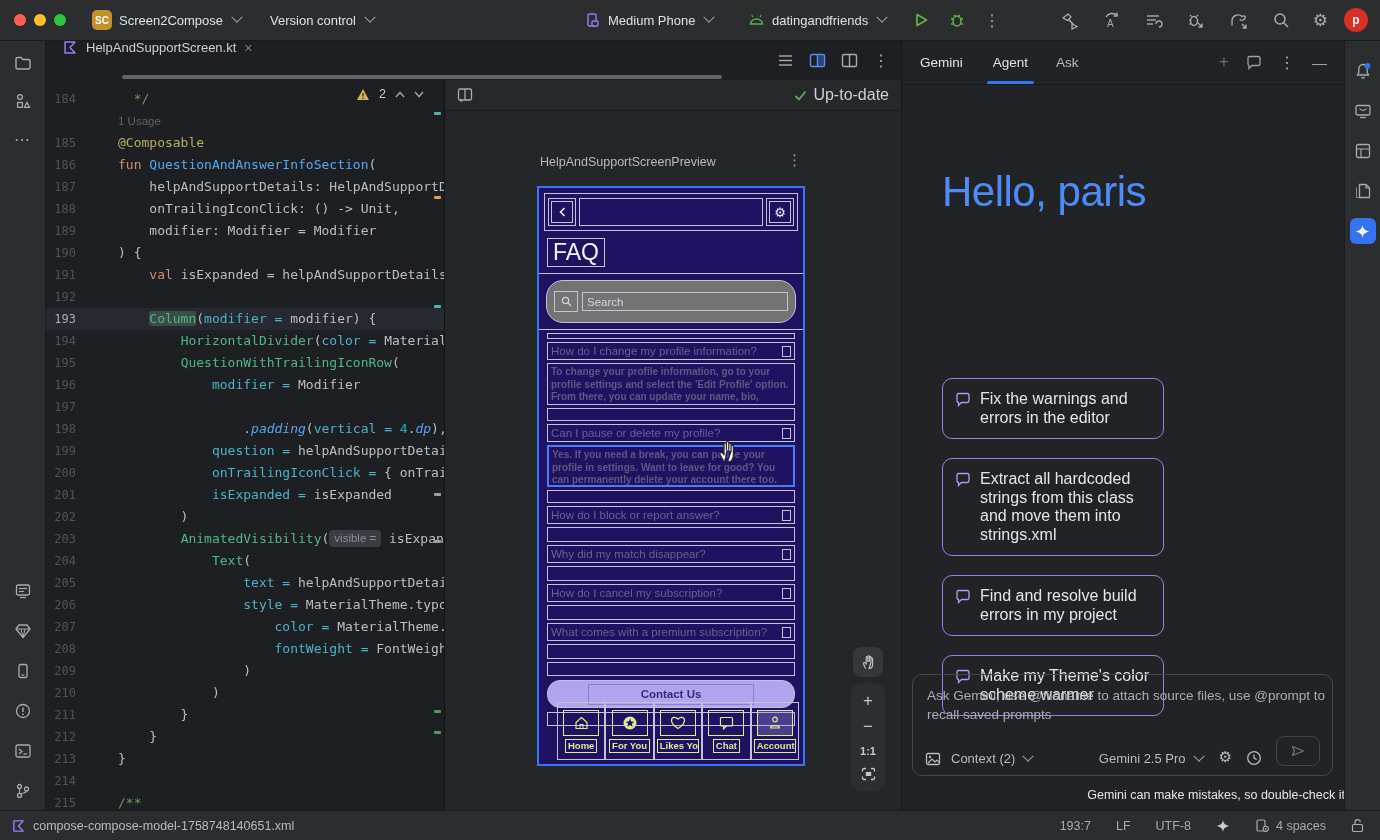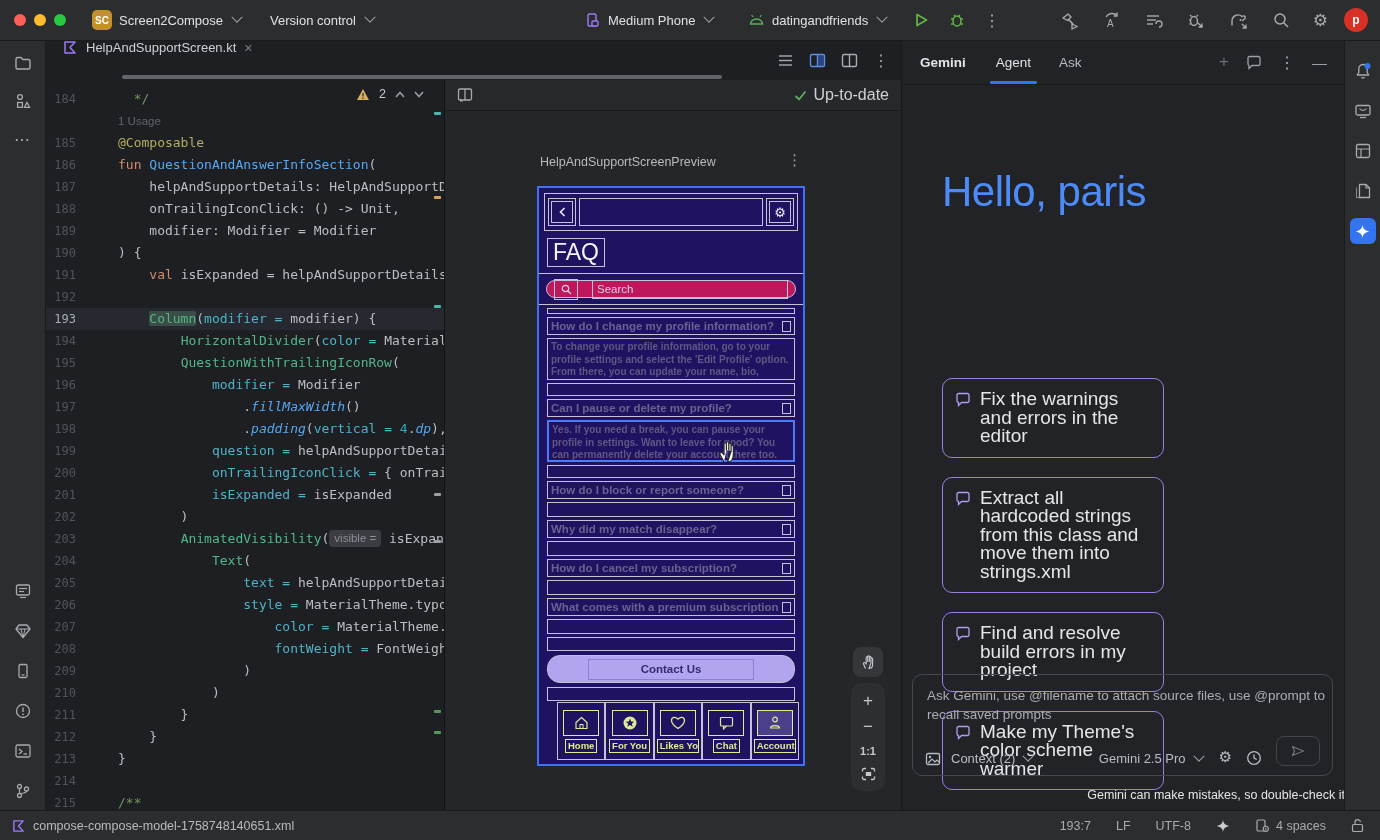--- a/index.html
+++ b/index.html
@@ -54,27 +54,27 @@
   .pv-kebab{position:absolute;left:342px;top:40px;color:#9da0a6;font-size:15px}
   
   .phone{position:absolute;left:92px;top:75px;width:268px;height:580px;background:#1e1261;border:2px solid #3e72f5;box-sizing:border-box;overflow:hidden}
   .ph-topbar{margin:5px 5px 0 5px;height:38px;border:1px solid #c6c0da;display:flex;align-items:center;padding:3px;gap:3px;box-sizing:border-box}
   .ph-sq{width:28px;height:28px;border:1px solid #c6c0da;display:flex;align-items:center;justify-content:center;box-sizing:border-box}
   .ph-sq .inner{width:20px;height:20px;border:1px solid #c6c0da;display:flex;align-items:center;justify-content:center;color:#efeaf8;font-size:13px}
   .ph-mid{flex:1;height:28px;border:1px solid #c6c0da;box-sizing:border-box}
   .ph-titlerow{border-bottom:1px solid #c6c0da;padding:5px 8px 6px;margin-top:2px}
   .ph-titlebox{display:inline-block;border:1px solid #c6c0da;padding:0 5px;font-size:23px;color:#f4f2fa}
   .ph-searchrow{border-bottom:1px solid #c6c0da;padding:6px 7px}
-  .ph-pill{height:18px;border:1px solid #c6c0da;border-radius:17px;background:#be185d;display:flex;align-items:center;padding:0 7px;gap:14px;box-sizing:border-box}
+  .ph-pill{height:43px;border:1px solid #c6c0da;border-radius:17px;background:#737373;display:flex;align-items:center;padding:0 7px;gap:4px;box-sizing:border-box}
   .ph-sicon{width:24px;height:21px;border:1px solid #c6c0da;display:flex;align-items:center;justify-content:center;box-sizing:border-box}
   .ph-sinput{flex:1;height:19px;border:1px solid #c6c0da;display:flex;align-items:center;padding:0 4px;font-size:11.5px;color:#d6d0e8;box-sizing:border-box}
   .ph-list{padding:3px 8px 0}
   .ph-thin{height:6px;border:1px solid #c6c0da;margin-bottom:3px;box-sizing:border-box}
   .ph-q{height:18px;border:1px solid #c6c0da;display:flex;align-items:center;padding:0 3px;margin-bottom:3px;box-sizing:border-box}
-  .ph-q span{flex:1;font-size:11.5px;font-weight:bold;color:#6a628f;white-space:nowrap;overflow:hidden}
+  .ph-q span{flex:1;font-size:11.5px;font-weight:normal;color:#6a628f;white-space:nowrap;overflow:hidden}
   .ph-chk{width:9px;height:11px;border:1px solid #c6c0da;margin-left:3px;flex:none;box-sizing:border-box}
   .ph-a{border:1px solid #c6c0da;padding:2px 3px;font-size:10px;line-height:12.5px;color:#5e5885;font-weight:600;margin-bottom:3px;max-height:42px;overflow:hidden;box-sizing:border-box}
   .ph-a.hl{border:2px solid #4b7cf8}
   .ph-empty{height:15px;border:1px solid #c6c0da;margin-bottom:3px;box-sizing:border-box}
   .ph-spacer{height:13px;border:1px solid #c6c0da;margin-bottom:3px;box-sizing:border-box}
   .ph-contactwrap{padding:0 8px}
   .ph-empty2{height:14px;border:1px solid #c6c0da;margin-bottom:4px;box-sizing:border-box}
   .ph-contactpill{height:26px;border-radius:13px;background:#b3a4ef;border:1px solid #c6c0da;display:flex;align-items:center;justify-content:center;margin-bottom:4px}
   .ph-contactinner{border:1px solid #8b7fd0;height:19px;line-height:18px;padding:0 52px;font-size:11.5px;font-weight:bold;color:#332c73;white-space:nowrap}
   .ph-nav{position:absolute;left:18px;right:4px;bottom:4px;height:58px;display:flex;}
@@ -83,32 +83,32 @@
   .ph-iconbox.active{background:rgba(160,150,220,.35)}
   .ph-lab{border:1px solid #dfe996;padding:0 2px;font-size:9.5px;font-weight:bold;color:#dfe996;line-height:12px;white-space:nowrap;max-width:100%;overflow:hidden;box-sizing:border-box}
   
   .pan-btn{position:absolute;right:18px;top:536px;width:30px;height:30px;border-radius:8px;background:#35373a;display:flex;align-items:center;justify-content:center;color:#c5c8cd}
   .zgroup{position:absolute;right:16px;top:572px;width:34px;height:108px;background:#2c2e30;border-radius:10px;display:flex;flex-direction:column;align-items:center;justify-content:space-evenly;color:#c5c8cd}
   .zg-it{font-size:17px;line-height:16px}
   .zg-ratio{font-size:11px;font-weight:bold}
   
   .gemini{position:absolute;left:901px;top:40px;width:444px;height:770px;background:#212326;border-left:1px solid #17181a;box-sizing:border-box}
   .gm-header{height:44px;border-bottom:1px solid #191a1c;display:flex;align-items:center;padding:0 18px}
-  .gm-title{font-size:13.5px;font-weight:bold;color:#e2e4e8}
+  .gm-title{font-size:13.5px;font-weight:normal;color:#e2e4e8}
   .gm-tabs{display:flex;gap:28px;margin-left:30px;height:44px}
   .gm-tab{position:relative;display:flex;align-items:center;font-size:13.5px;color:#b9bcc2}
   .gm-tab.active{color:#dfe1e5}
   .gm-tab.active::after{content:"";position:absolute;left:-6px;right:-6px;bottom:0;height:3px;border-radius:2px;background:#3574f0}
   .gm-hicons{margin-left:auto;display:flex;align-items:center;gap:17px;color:#9da0a6}
   .gm-plus{color:#6b6f75;font-size:17px}
   .gm-min{color:#9da0a6;font-size:15px}
   .gm-hello{position:absolute;left:40px;top:128px;font-size:42px;color:#4d8bf8;letter-spacing:-.5px}
   .gm-sub{position:absolute;left:40px;top:182px;width:330px;font-size:29px;line-height:38px;color:#8e9196}
   .gm-cards{position:absolute;left:40px;top:338px;width:222px;display:flex;flex-direction:column;gap:19px}
-  .gm-card{border:1px solid #9b7fe3;border-radius:10px;padding:11px 12px;display:flex;gap:9px;color:#e4e6e9;font-size:19px;line-height:18.5px;box-sizing:border-box}
+  .gm-card{border:1px solid #9b7fe3;border-radius:10px;padding:11px 12px;display:flex;gap:9px;color:#e4e6e9;font-size:16px;line-height:18.5px;box-sizing:border-box}
   .gm-card svg{flex:none;margin-top:2px}
   .gm-input{position:absolute;left:10px;right:12px;bottom:34px;height:102px;border:1px solid #45474d;border-radius:10px;box-sizing:border-box;padding:11px 14px}
   .gm-ph{color:#a9adb4;font-size:13.5px;line-height:19px;width:405px}
   .gm-controls{position:absolute;left:12px;right:12px;bottom:9px;display:flex;align-items:flex-end;color:#b9bcc2;font-size:13px}
   .gm-ctx{display:flex;align-items:center;gap:6px;margin-left:10px}
   .gm-model{display:flex;align-items:center;gap:6px;margin-left:auto}
   .gm-gear{margin-left:16px;font-size:15px;color:#b9bcc2}
   .gm-clock{margin-left:14px}
   .gm-send{margin-left:14px;width:44px;height:30px;border:1px solid #43454b;border-radius:8px;display:flex;align-items:center;justify-content:center;box-sizing:border-box}
   .gm-disc{position:absolute;left:0;right:0;bottom:8px;text-align:right;color:#e5e5e5;font-size:12.5px}
@@ -303,21 +303,21 @@
           <div class="crow"><span class="ln">187</span><span class="lc"><span class="pln">    helpAndSupportDetails: HelpAndSupportDetails,</span></span></div>
           <div class="crow"><span class="ln">188</span><span class="lc"><span class="pln">    onTrailingIconClick: () -&gt; Unit,</span></span></div>
           <div class="crow"><span class="ln">189</span><span class="lc"><span class="pln">    modifier: Modifier = Modifier</span></span></div>
           <div class="crow"><span class="ln">190</span><span class="lc"><span class="pln">) {</span></span></div>
           <div class="crow"><span class="ln">191</span><span class="lc"><span class="pln">    </span><span class="kw">val </span><span class="pln">isExpanded = helpAndSupportDetails.isExpanded</span></span></div>
           <div class="crow"><span class="ln">192</span><span class="lc"></span></div>
           <div class="crow cur"><span class="ln">193</span><span class="lc"><span class="pln">    </span><span class="comp sel">Column</span><span class="pln">(</span><span class="named">modifier =</span><span class="pln"> modifier) {</span></span></div>
           <div class="crow"><span class="ln">194</span><span class="lc"><span class="pln">        </span><span class="comp">HorizontalDivider</span><span class="pln">(</span><span class="named">color =</span><span class="pln"> MaterialTheme.</span></span></div>
           <div class="crow"><span class="ln">195</span><span class="lc"><span class="pln">        </span><span class="comp">QuestionWithTrailingIconRow</span><span class="pln">(</span></span></div>
           <div class="crow"><span class="ln">196</span><span class="lc"><span class="pln">            </span><span class="named">modifier =</span><span class="pln"> Modifier</span></span></div>
-          <div class="crow"><span class="ln">197</span><span class="lc"><span class="pln">                .</span><span class="ext">fillMaxWidth</span><span class="pln">()</span></span></div>
+          <div class="crow"><span class="ln">197</span></div>
           <div class="crow"><span class="ln">198</span><span class="lc"><span class="pln">                .</span><span class="ext">padding</span><span class="pln">(</span><span class="named">vertical =</span><span class="pln"> </span><span class="num">4</span><span class="pln">.</span><span class="ext">dp</span><span class="pln">),</span></span></div>
           <div class="crow"><span class="ln">199</span><span class="lc"><span class="pln">            </span><span class="named">question =</span><span class="pln"> helpAndSupportDetails.question,</span></span></div>
           <div class="crow"><span class="ln">200</span><span class="lc"><span class="pln">            </span><span class="named">onTrailingIconClick =</span><span class="pln"> { onTrailingIconClick</span></span></div>
           <div class="crow"><span class="ln">201</span><span class="lc"><span class="pln">            </span><span class="named">isExpanded =</span><span class="pln"> isExpanded</span></span></div>
           <div class="crow"><span class="ln">202</span><span class="lc"><span class="pln">        )</span></span></div>
           <div class="crow"><span class="ln">203</span><span class="lc"><span class="pln">        </span><span class="comp">AnimatedVisibility</span><span class="pln">(</span><span class="hint">visible =</span><span class="pln"> isExpanded</span></span></div>
           <div class="crow"><span class="ln">204</span><span class="lc"><span class="pln">            </span><span class="comp">Text</span><span class="pln">(</span></span></div>
           <div class="crow"><span class="ln">205</span><span class="lc"><span class="pln">                </span><span class="named">text =</span><span class="pln"> helpAndSupportDetails.answer,</span></span></div>
           <div class="crow"><span class="ln">206</span><span class="lc"><span class="pln">                </span><span class="named">style =</span><span class="pln"> MaterialTheme.typography</span></span></div>
           <div class="crow"><span class="ln">207</span><span class="lc"><span class="pln">                    </span><span class="named">color =</span><span class="pln"> MaterialTheme.</span></span></div>
@@ -407,21 +407,21 @@
               </div>
               <div class="ph-a">To change your profile information, go to your profile settings and select the 'Edit Profile' option. From there, you can update your name, bio, photos, and other details.</div>
               <div class="ph-spacer"></div>
               <div class="ph-q">
                 <span>Can I pause or delete my profile?</span>
                 <div class="ph-chk"></div>
               </div>
               <div class="ph-a hl">Yes. If you need a break, you can pause your profile in settings. Want to leave for good? You can permanently delete your account there too.</div>
               <div class="ph-spacer"></div>
               <div class="ph-q">
-                <span>How do I block or report someone?</span>
+                <span>How do I block or report answer?</span>
                 <div class="ph-chk"></div>
               </div>
               <div class="ph-empty"></div>
               <div class="ph-q">
                 <span>Why did my match disappear?</span>
                 <div class="ph-chk"></div>
               </div>
               <div class="ph-empty"></div>
               <div class="ph-q">
                 <span>How do I cancel my subscription?</span>

